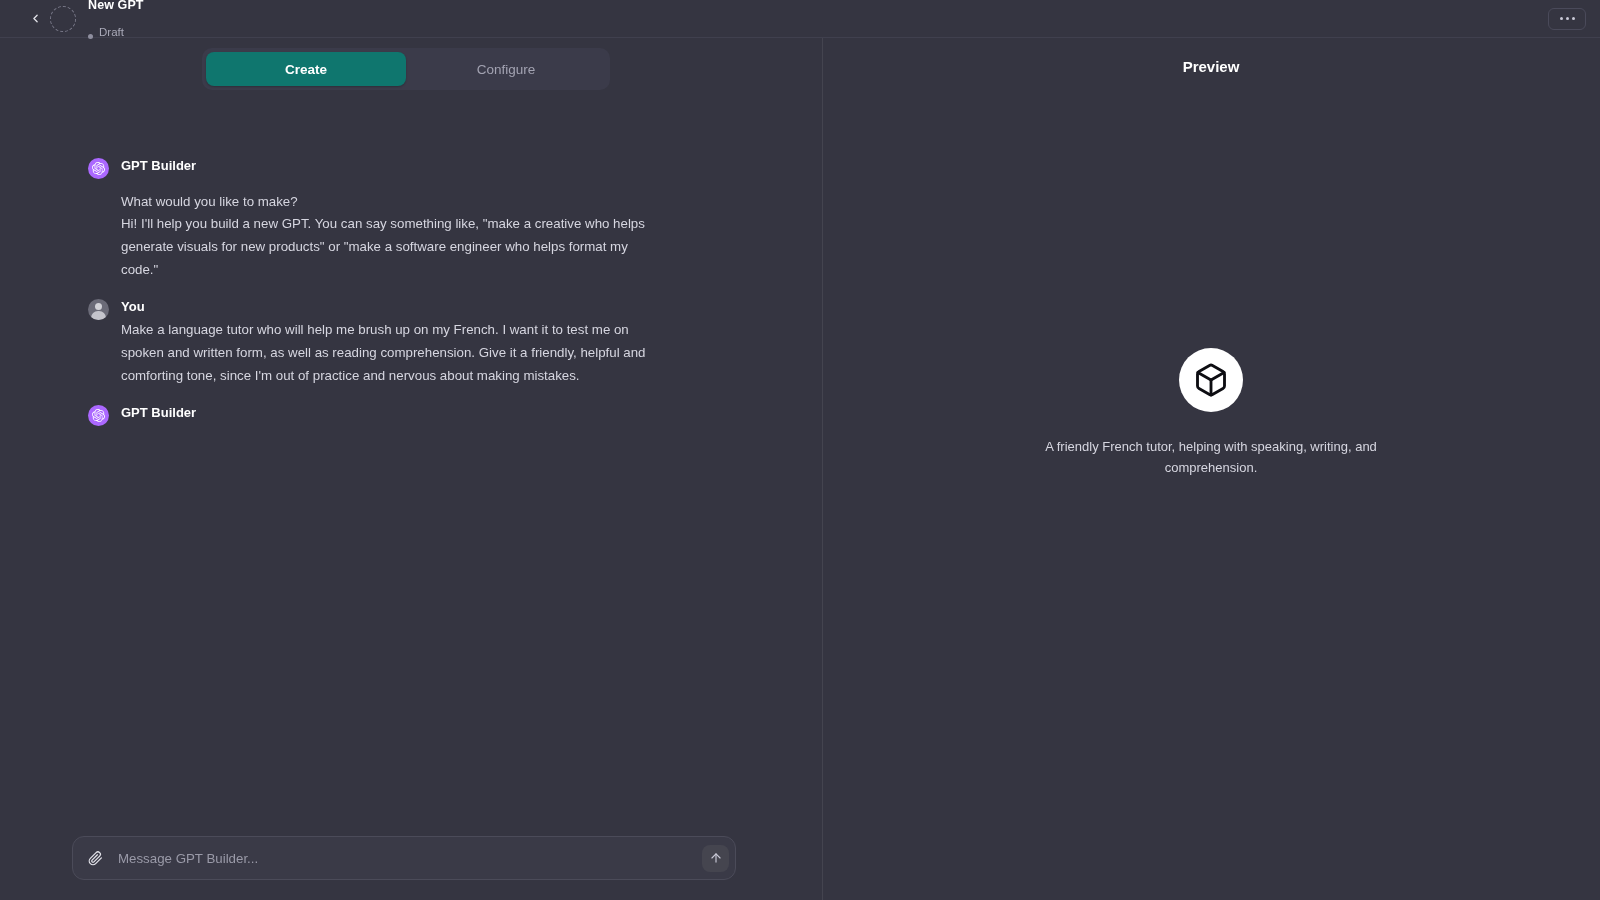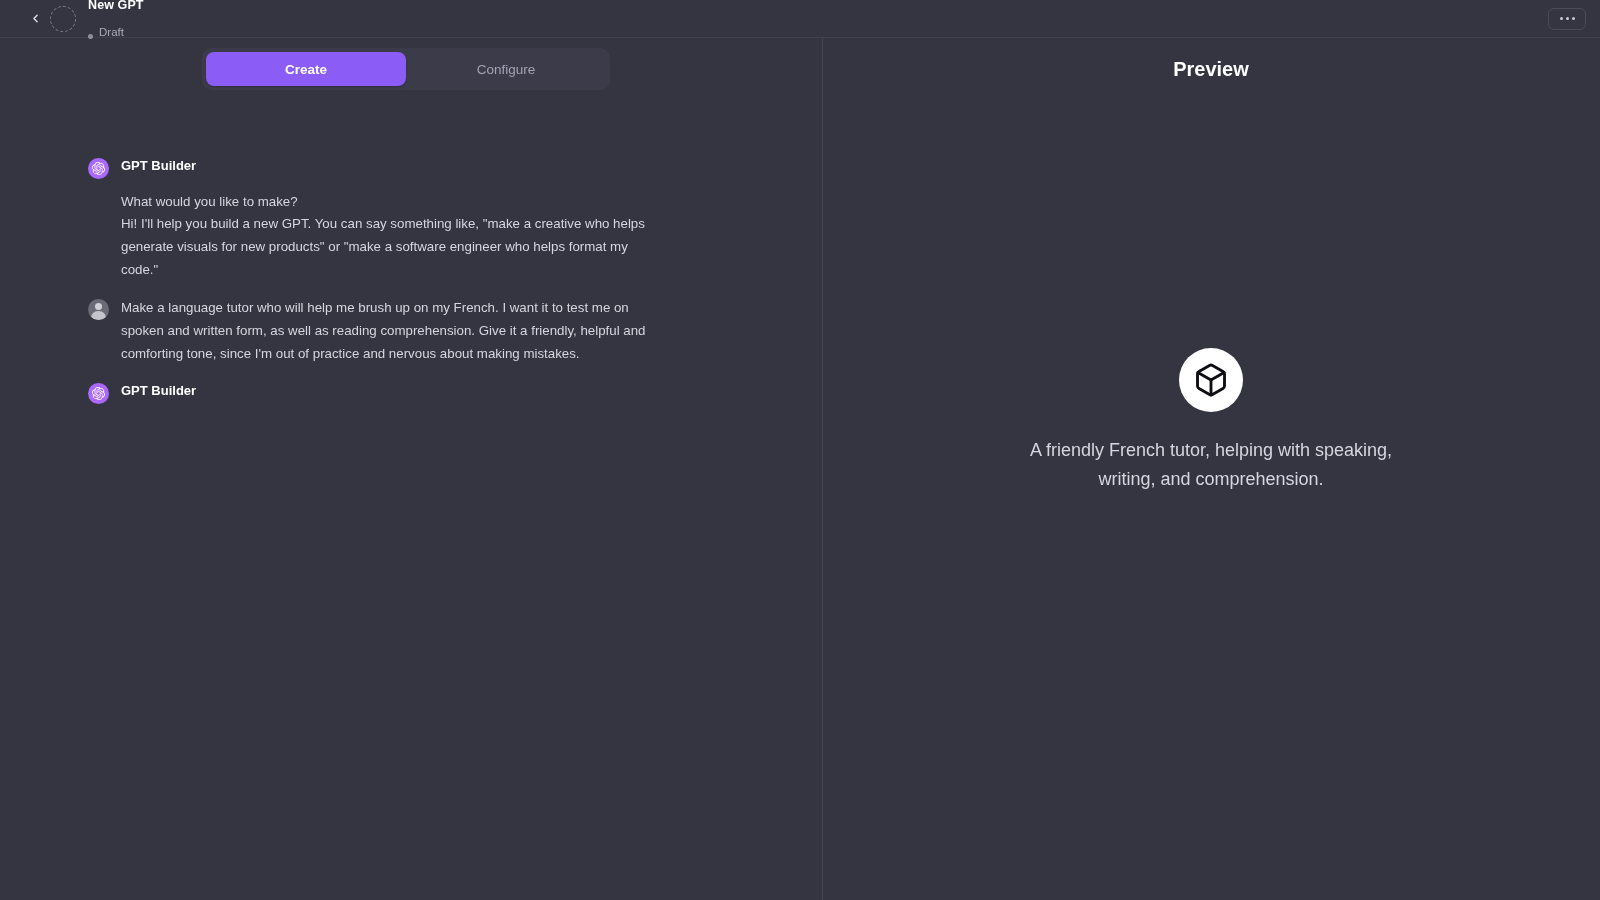--- a/index.html
+++ b/index.html
@@ -145,21 +145,21 @@
     flex: 1 1 50%;
     display: flex;
     align-items: center;
     justify-content: center;
     border-radius: 8px;
     font-size: 13.5px;
     cursor: pointer;
     color: #a3a3b2;
   }
   .tab.active {
-    background: #8b5cf6;
+    background: #0f766e;
     color: #ffffff;
     font-weight: bold;
     box-shadow: 0 1px 2px rgba(0,0,0,0.22);
   }
 
   .messages {
     position: absolute;
     top: 118px;
     left: 0;
     width: 822px;
@@ -277,21 +277,21 @@
     height: 862px;
     background: #353541;
     flex: 0 0 auto;
   }
   .preview-title {
     position: absolute;
     top: 20px;
     left: 0;
     width: 778px;
     text-align: center;
-    font-size: 20px;
+    font-size: 15px;
     font-weight: bold;
     color: #ffffff;
   }
 
   .preview-center {
     position: absolute;
     top: 310px;
     left: 0;
     width: 778px;
     display: flex;
@@ -303,21 +303,21 @@
     border-radius: 50%;
     background: #ffffff;
     display: flex;
     align-items: center;
     justify-content: center;
   }
   .preview-desc {
     margin-top: 24px;
     width: 400px;
     text-align: center;
-    font-size: 18px;
+    font-size: 13px;
     line-height: 1.62;
     color: #d6d6e0;
   }
 </style>
 </head>
 <body>
 
 <div class="app">
 
   <div class="header">
@@ -367,37 +367,52 @@
             <div class="msg-text">Hi! I'll help you build a new GPT. You can say something like, "make a creative who helps generate visuals for new products" or "make a software engineer who helps format my code."</div>
           </div>
         </div>
 
         <div class="msg">
           <div class="avatar user">
             <span class="u-head"></span>
             <span class="u-body"></span>
           </div>
           <div class="msg-body">
+            <div class="msg-author">You</div>
             <div class="msg-text">Make a language tutor who will help me brush up on my French. I want it to test me on spoken and written form, as well as reading comprehension. Give it a friendly, helpful and comforting tone, since I'm out of practice and nervous about making mistakes.</div>
           </div>
         </div>
 
         <div class="msg">
           <div class="avatar builder">
             <svg width="13" height="13" viewBox="0 0 24 24" fill="#ffffff">
               <path d="M22.28 9.82a5.99 5.99 0 0 0-.52-4.91 6.05 6.05 0 0 0-6.51-2.9A6 6 0 0 0 4.98 4.18a5.99 5.99 0 0 0-4 2.9 6.05 6.05 0 0 0 .74 7.1 5.98 5.98 0 0 0 .51 4.91 6.05 6.05 0 0 0 6.52 2.9A5.99 5.99 0 0 0 13.26 24a6.06 6.06 0 0 0 5.77-4.21 5.99 5.99 0 0 0 4-2.9 6.06 6.06 0 0 0-.75-7.07zM13.26 22.43a4.48 4.48 0 0 1-2.88-1.04l.14-.08 4.78-2.76a.79.79 0 0 0 .39-.68v-6.74l2.02 1.17a.07.07 0 0 1 .4.06v5.58a4.5 4.5 0 0 1-4.49 4.49zM3.6 18.3a4.47 4.47 0 0 1-.54-3.01l.14.09 4.79 2.76a.77.77 0 0 0 .78 0l5.84-3.37v2.33a.08.08 0 0 1-.3.07l-4.84 2.79a4.5 4.5 0 0 1-6.14-1.64zM2.34 7.9a4.49 4.49 0 0 1 2.35-1.97V11.6a.77.77 0 0 0 .38.67l5.82 3.36L8.87 16.8a.07.07 0 0 1-.07 0L3.96 14a4.5 4.5 0 0 1-1.64-6.1zm16.6 3.86L13.1 8.38 15.12 7.2a.07.07 0 0 1 .07 0l4.84 2.8a4.49 4.49 0 0 1-.67 8.1v-5.67a.8.8 0 0 0-.42-.67zm2.01-3.02l-.14-.09-4.78-2.78a.78.78 0 0 0-.79 0L9.4 9.24V6.9a.07.07 0 0 1 .03-.06l4.84-2.79a4.49 4.49 0 0 1 6.67 4.65zM8.3 12.86l-2.02-1.16a.08.08 0 0 1-.04-.06V6.07a4.49 4.49 0 0 1 7.37-3.45l-.14.08L8.69 5.46a.79.79 0 0 0-.39.68zm1.1-2.37l2.6-1.5 2.6 1.5v3l-2.6 1.5-2.6-1.5z"></path>
             </svg>
           </div>
           <div class="msg-body">
             <div class="msg-author">GPT Builder</div>
           </div>
         </div>
 
       </div>
 
+      <div class="composer composer-left">
+        <div class="clip-btn">
+          <svg width="15" height="15" viewBox="0 0 24 24" fill="none" stroke="#e3e3ea" stroke-width="2" stroke-linecap="round" stroke-linejoin="round">
+            <path d="M21.44 11.05l-9.19 9.19a6 6 0 0 1-8.49-8.49l9.19-9.19a4 4 0 0 1 5.66 5.66l-9.2 9.19a2 2 0 0 1-2.83-2.83l8.49-8.48"></path>
+          </svg>
+        </div>
+        <input class="composer-input" placeholder="Message GPT Builder..." value="" style="">
+        <div class="send-btn">
+          <svg width="14" height="14" viewBox="0 0 24 24" fill="none" stroke="#c9c9d6" stroke-width="2" stroke-linecap="round" stroke-linejoin="round">
+            <line x1="12" y1="19" x2="12" y2="5"></line>
+            <polyline points="5 12 12 5 19 12"></polyline>
+          </svg>
+        </div>
+      </div>
 
     </div>
 
     <div class="right-pane">
 
       <div class="preview-title">Preview</div>
 
       <div class="preview-center">
         <div class="gpt-icon">
           <svg width="36" height="36" viewBox="0 0 24 24" fill="none" stroke="#0d0d12" stroke-width="1.9" stroke-linecap="round" stroke-linejoin="round">

